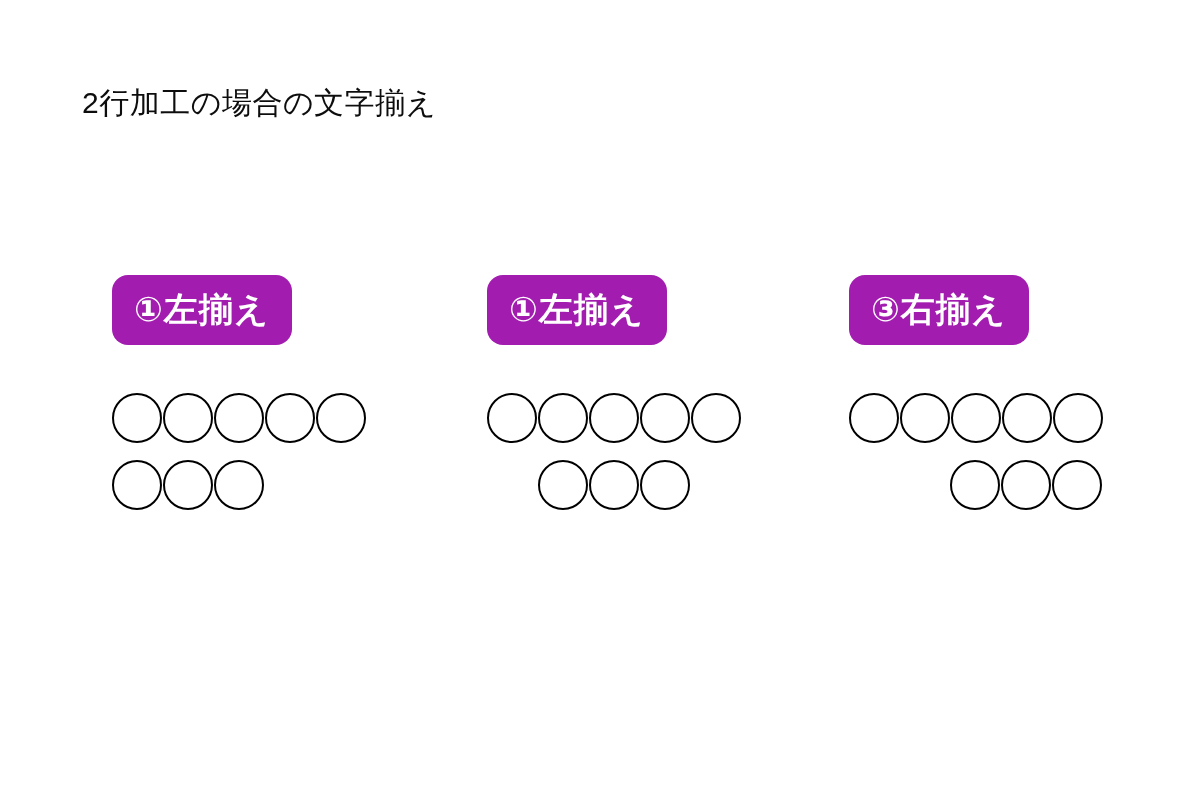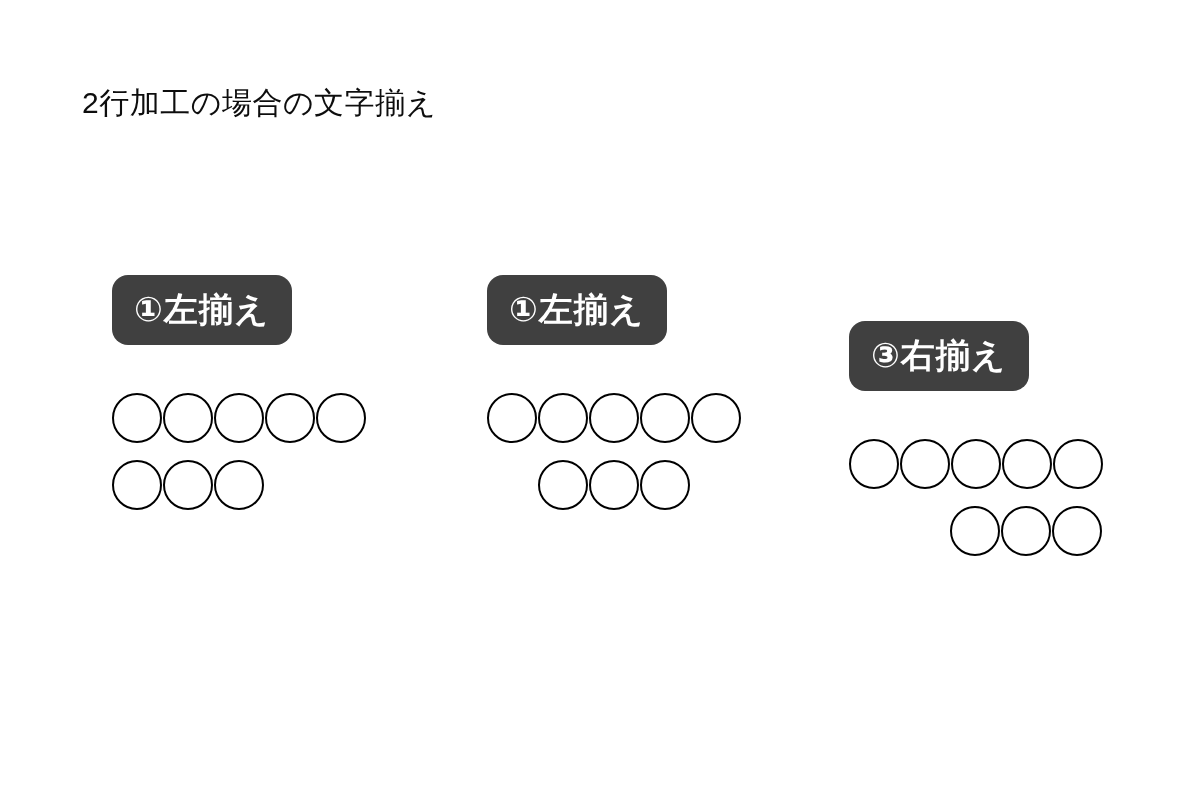--- a/index.html
+++ b/index.html
@@ -47,31 +47,31 @@
   }
 
   .column {
     position: absolute;
     top: 275px;
     width: 260px;
   }
 
   .column-1 { left: 112px; }
   .column-2 { left: 487px; }
-  .column-3 { left: 849px; margin-top: 46px; }
+  .column-3 { left: 849px; }
 
   
   .pill {
     display: inline-flex;
     align-items: center;
     justify-content: center;
     height: 70px;
     box-sizing: border-box;
     padding: 0 22px;
-    background: #404040;
+    background: #a21caf;
     color: #ffffff;
     border-radius: 16px;
     font-size: 34px;
     font-weight: 700;
     letter-spacing: 1px;
     white-space: nowrap;
   }
 
   .pill-wrap {
     height: 70px;

